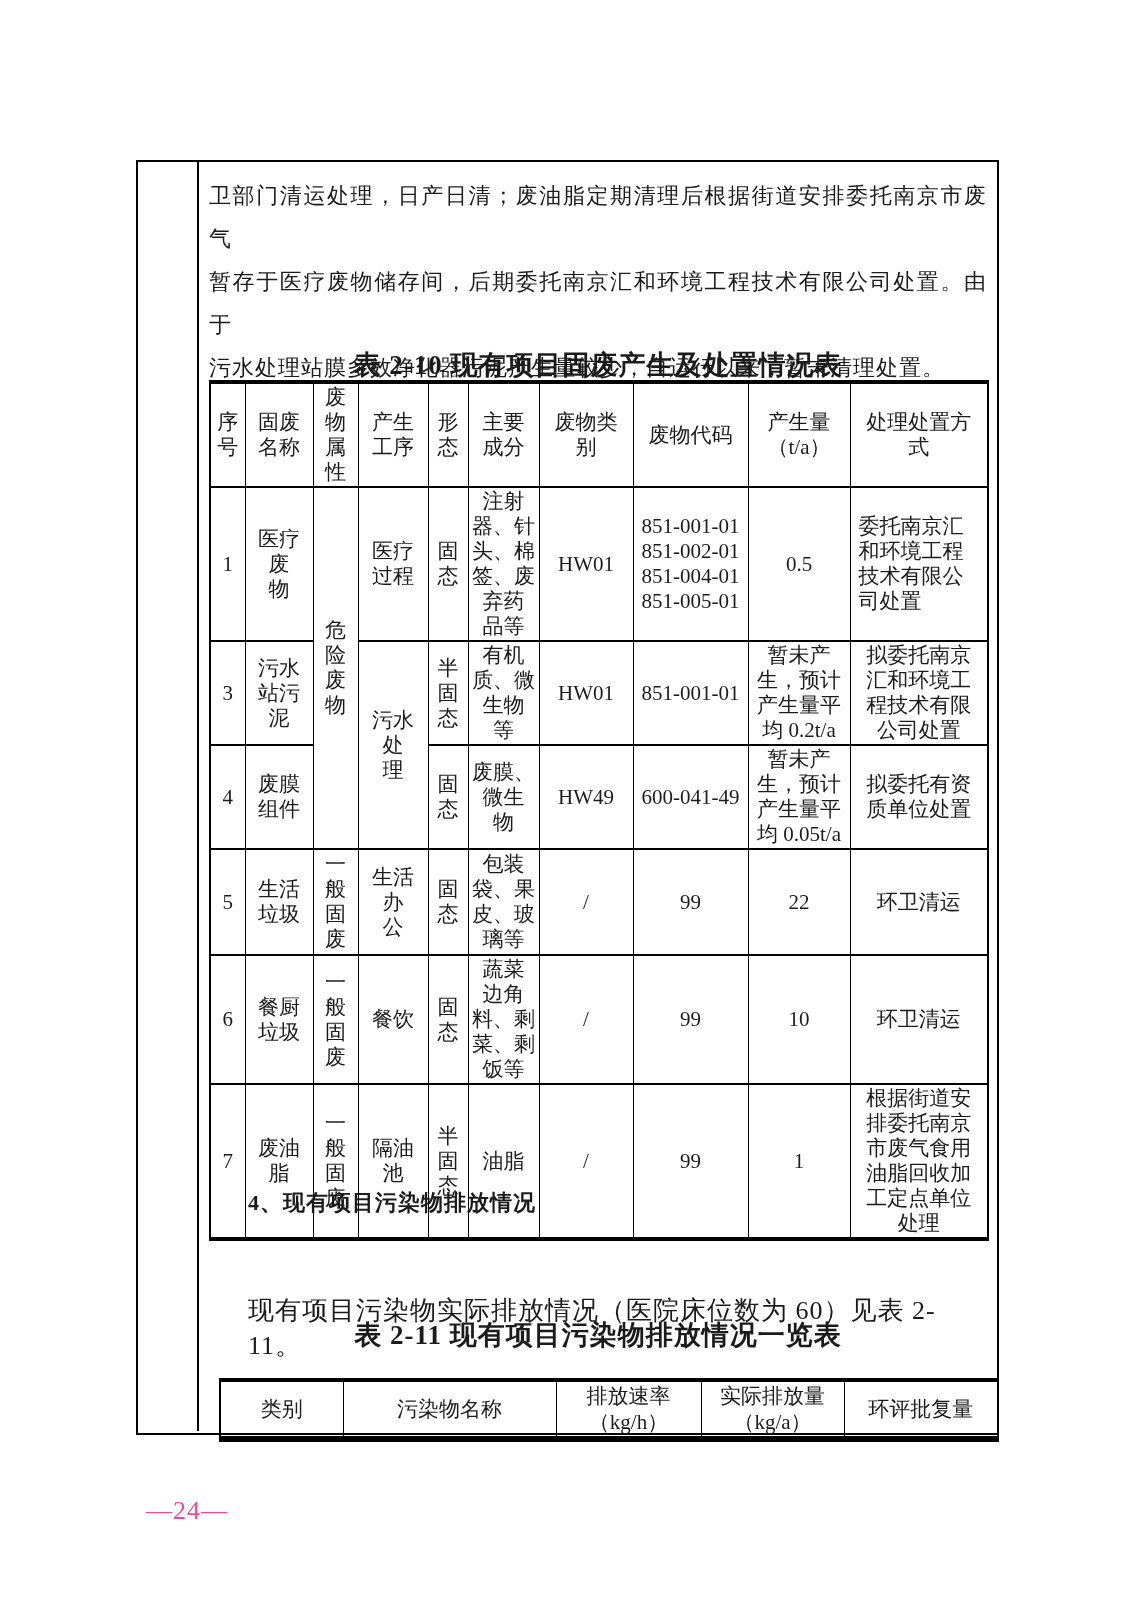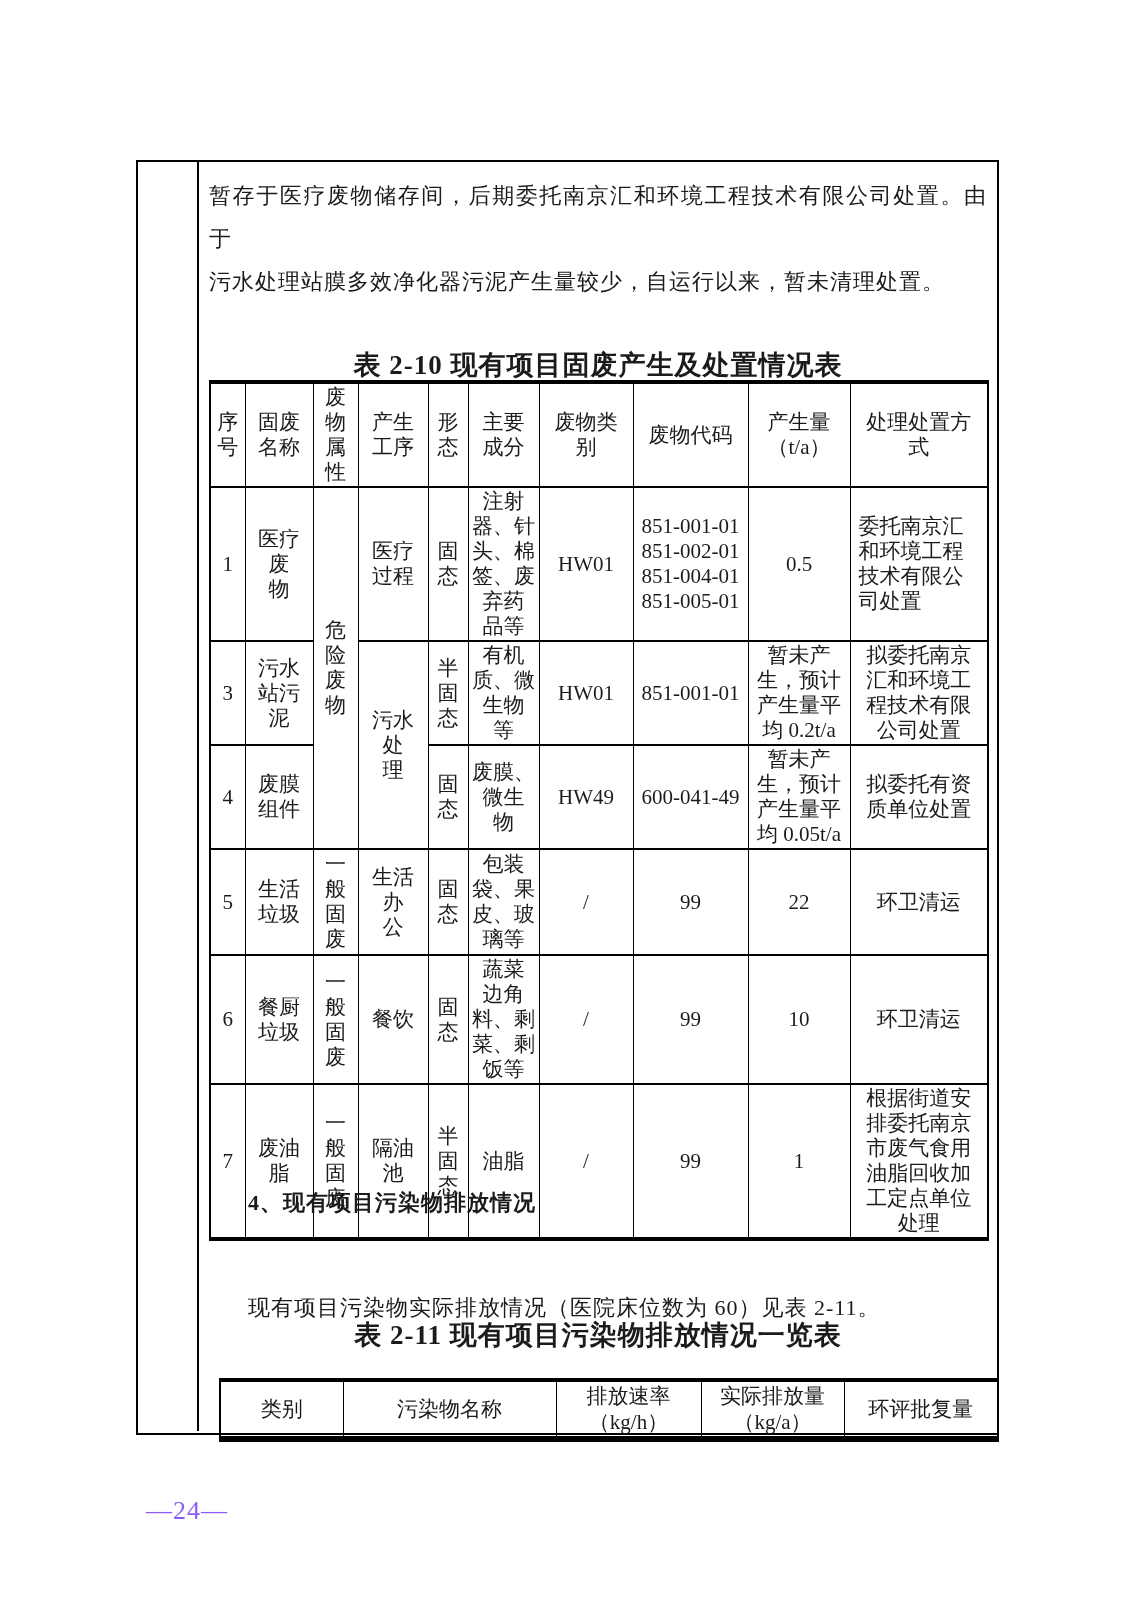--- a/index.html
+++ b/index.html
@@ -45,36 +45,37 @@
     overflow:hidden;
   }
   #t11 td, #t11 th { line-height:26px; }
   .ta-left { text-align:left; padding-left:8px;margin-left:11px; }
   .sec-heading {
     position:absolute; left:248px; top:1188px; width:720px;
     font-size:22px; font-weight:bold; letter-spacing:1px;
   }
   .sec-body {
     position:absolute; left:248px; top:1293px; width:730px;
-    font-size:22px; letter-spacing:1px;
+    font-size:26px; letter-spacing:1px;
   }
   .page-num {
     position:absolute; left:146px; top:1496px;
-    font-size:26px; letter-spacing:1px; color:#8b5cf6;
+    font-size:26px; letter-spacing:1px; color:#ec4899;
   }
 </style>
 </head>
 <body>
 
 <div class="page">
 
   <div class="frame"></div>
   <div class="side-divider"></div>
 
   <div class="intro">
+    <div class="line">卫部门清运处理，日产日清；废油脂定期清理后根据街道安排委托南京市废气</div>
     <div class="line">暂存于医疗废物储存间，后期委托南京汇和环境工程技术有限公司处置。由于</div>
     <div class="line last">污水处理站膜多效净化器污泥产生量较少，自运行以来，暂未清理处置。</div>
   </div>
 
   <div class="tbl-title" id="t10-title">表 2-10 现有项目固废产生及处置情况表</div>
 
   <table id="t10">
     <colgroup>
       <col style="width:35px">
         <col style="width:68px">

